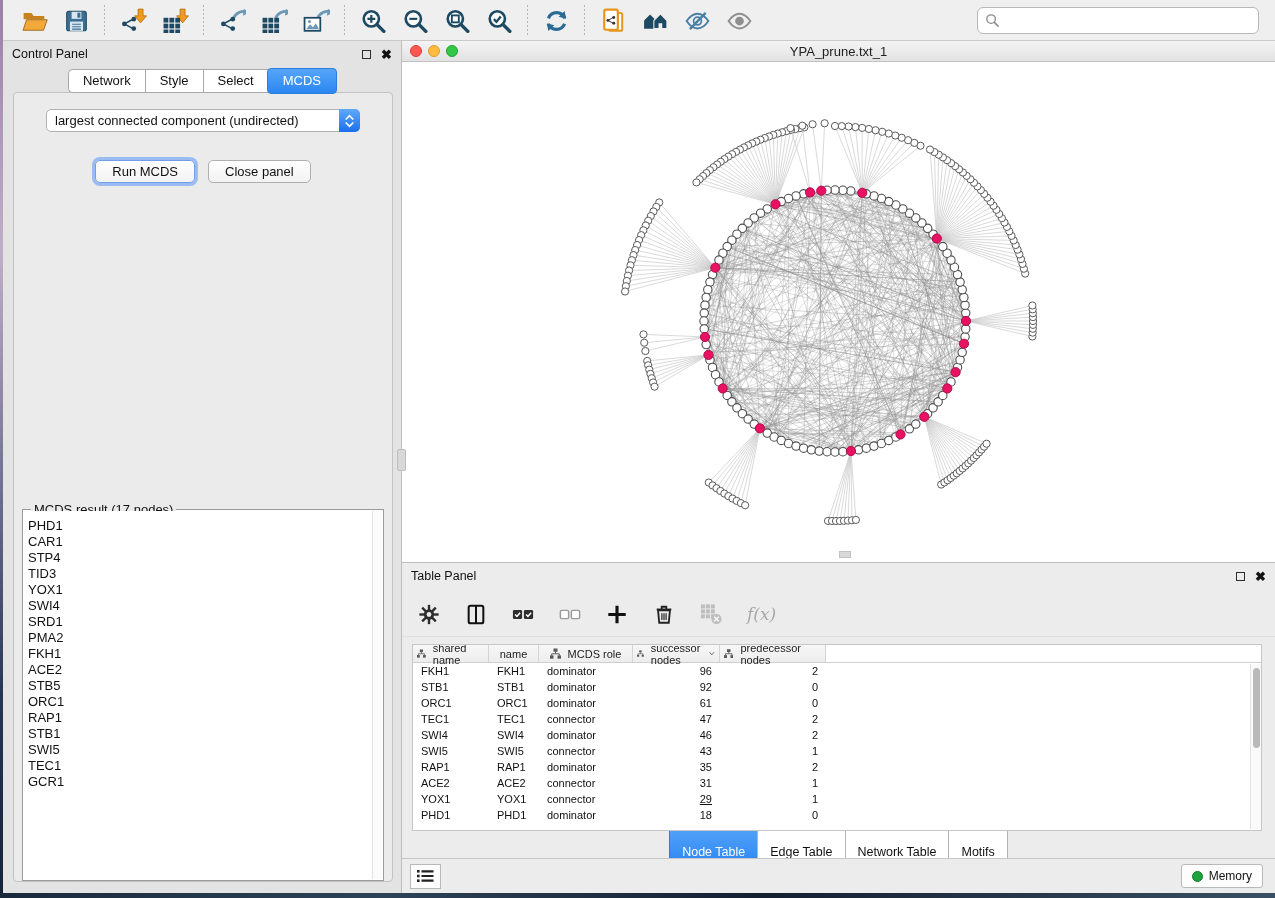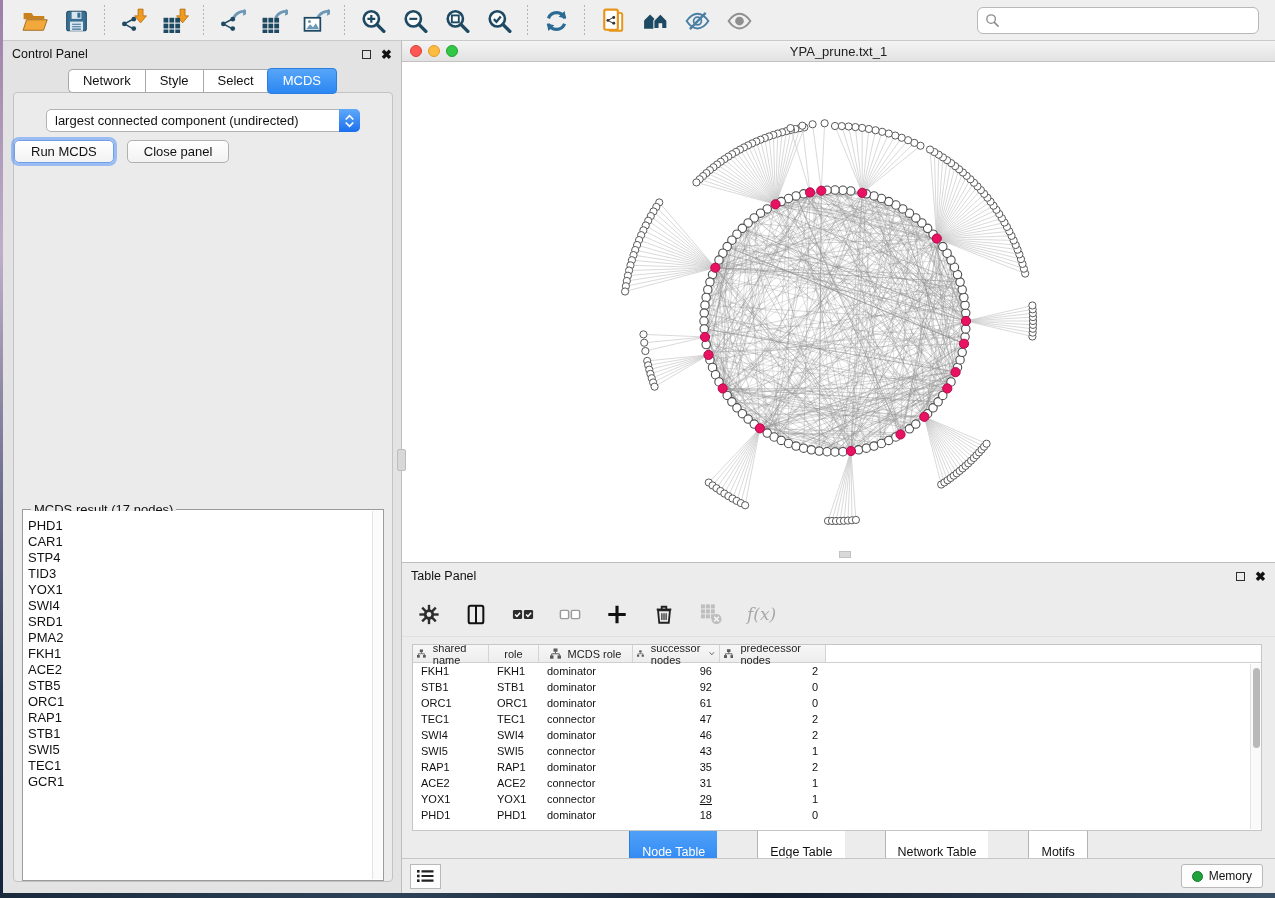--- a/index.html
+++ b/index.html
@@ -47,21 +47,21 @@
   .cp-card { margin:-1px 8px 0 10px; background:#ebebeb; border:1px solid #c3c3c3;
     border-radius:4px; flex:1; padding-top:16px; position:relative; z-index:1;
     display:flex; flex-direction:column; margin-bottom:11px; }
   .opt-label { text-align:center; font-size:13px; color:#111; margin-bottom:13px; }
   .mac-select { width:314px; height:23px; margin:0 auto; background:#fff;
     border:1px solid #b2b2b2; border-radius:5px; display:flex; align-items:center;
     font-size:13px; color:#111; position:relative; }
   .mac-select .val { flex:1; padding:0 8px; white-space:nowrap; }
   .mac-select .cap { width:21px; height:23px; margin:-1px; border-radius:0 5px 5px 0;
     background:linear-gradient(#5fa9f9,#1b6fee); display:flex; align-items:center; justify-content:center; }
-  .btn-row { display:flex; gap:13px; margin-top:8px; }
+  .btn-row { display:flex; justify-content:center; gap:13px; margin-top:28px; }
   .mac-btn { height:23px; background:linear-gradient(#ffffff,#f2f2f2); border:1px solid #b0b0b0;
     border-radius:5px; font-size:13px; color:#111; padding:0 16px;
     font-family:"Liberation Sans",sans-serif; }
   .mac-btn.focused { box-shadow:0 0 0 3px rgba(90,150,250,.55); border-color:#6f9fe8; }
   .mcds-fieldset { margin:0 8px 0 8px; border:1px solid #9a9a9a; position:relative;
     margin-top:auto; height:372px; background:#fff; }
   .mcds-legend { position:absolute; top:-8px; left:8px; background:#ebebeb; padding:0 3px;
     font-size:13px; color:#111; }
   .mcds-list { position:absolute; inset:1px 11px 1px 1px; background:#fff; overflow:hidden;
     padding:7px 0 0 4px; }
@@ -101,21 +101,21 @@
     border-right:1px solid #d4d4d4; padding:0 4px; justify-content:center; }
   .trow { display:flex; height:16px; align-items:center; }
   .td { font-size:11px; color:#111; padding:0 8px; overflow:hidden; white-space:nowrap; }
   .td.num { text-align:right; }
   .tscroll { position:absolute; top:19px; bottom:1px; right:0; width:11px;
     background:#fafafa; border-left:1px solid #e3e3e3; }
   .tthumb { position:absolute; top:4px; left:1.5px; width:7px; height:80px;
     background:#b9b9b9; border-radius:4px; }
   .tp-tabs { height:27px; display:flex; justify-content:center; align-items:center; flex:0 0 auto; }
   .tp-tab { font-size:12.5px; padding:19px 12px 4px; background:#fff; border:1px solid #b4b4b4;
-    border-right:none; color:#111;margin-left:40px; }
+    border-right:none; color:#111; }
   .tp-tab:first-child { border-radius:5px 0 0 5px; }
   .tp-tab:last-child { border-right:1px solid #b4b4b4; border-radius:0 5px 5px 0; }
   .tp-tab.active { background:linear-gradient(#55a4f8,#2e88f3); color:#fff;
     border-color:#2c7de0; border-radius:4px; }
 
   
   .statusbar { height:35px; background:#ececec; border-top:1px solid #c6c6c6;
     display:flex; align-items:center; padding:0 8px; flex:0 0 auto; }
   .list-btn { width:31px; height:25px; background:#fdfdfd; border:1px solid #b9b9b9;
     display:flex; align-items:center; justify-content:center; }
@@ -1360,21 +1360,21 @@
               <span class="th" style="width: 76px;">
                 <svg width="11" height="11" viewBox="0 0 11 11">
   <rect x="3.5" y="0.5" width="4" height="3.3" fill="#5a5a5a"></rect>
   <path d="M5.5 3.8v2M1.7 7.7V5.8h7.6v1.9" stroke="#5a5a5a" fill="none"></path>
   <rect x="0" y="7.4" width="3.5" height="3.3" fill="#5a5a5a"></rect>
   <rect x="7.5" y="7.4" width="3.5" height="3.3" fill="#5a5a5a"></rect>
                 </svg>
                 <span>shared name</span>
               </span>
               <span class="th" style="width: 50px;">
-                <span>role</span>
+                <span>name</span>
               </span>
               <span class="th" style="width: 94px;">
                 <svg width="11" height="11" viewBox="0 0 11 11">
   <rect x="3.5" y="0.5" width="4" height="3.3" fill="#5a5a5a"></rect>
   <path d="M5.5 3.8v2M1.7 7.7V5.8h7.6v1.9" stroke="#5a5a5a" fill="none"></path>
   <rect x="0" y="7.4" width="3.5" height="3.3" fill="#5a5a5a"></rect>
   <rect x="7.5" y="7.4" width="3.5" height="3.3" fill="#5a5a5a"></rect>
                 </svg>
                 <span>MCDS role</span>
               </span>

